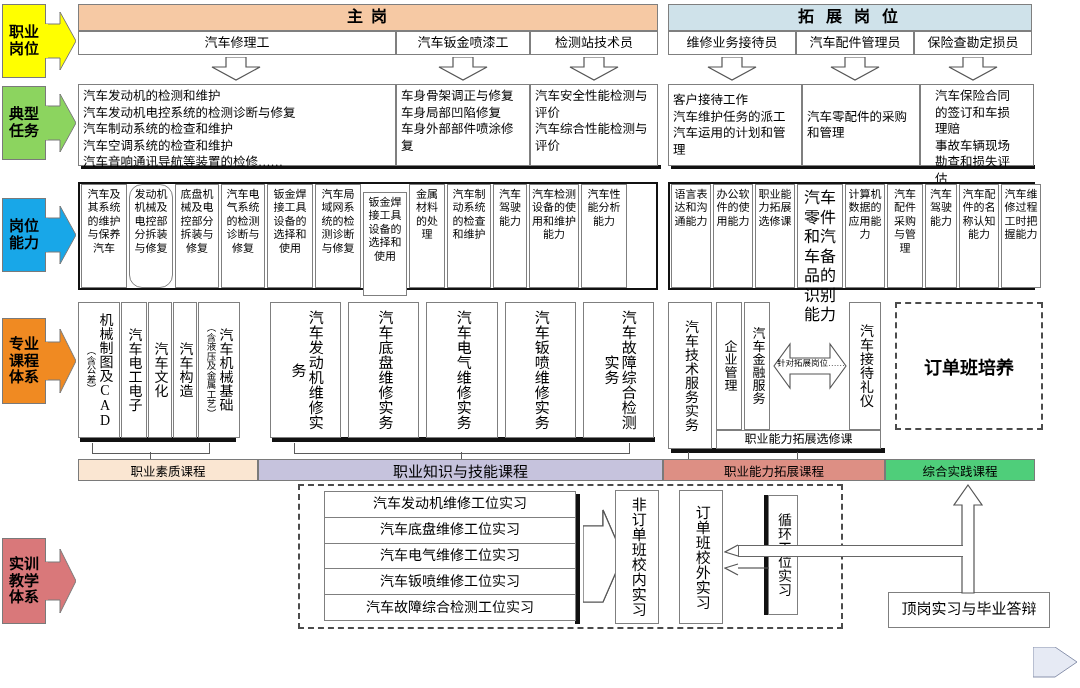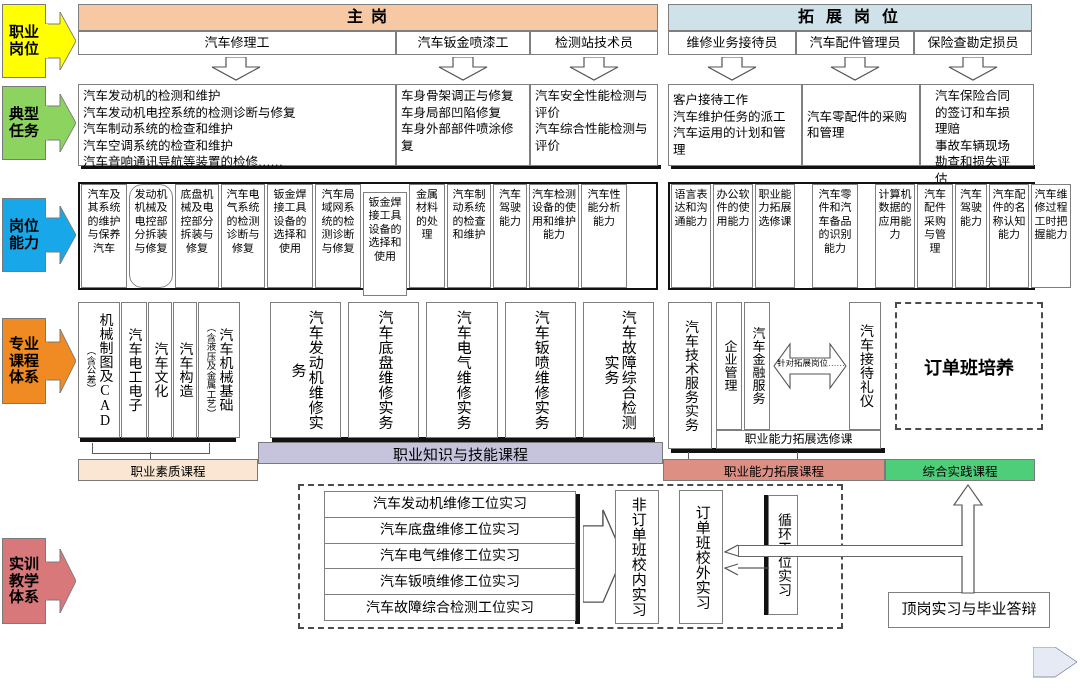--- a/index.html
+++ b/index.html
@@ -251,21 +251,21 @@
   <div id="ab-ext" class="abs" style="left:670px;top:184px;width:363px;height:104px;display:flex;">
       <div class="bx" style="position: relative; flex: 0 0 40px; height: 100%; margin: 0px 1px; font-size: 11px; padding: 3px 1px; align-items: flex-start;">
         <span style="writing-mode: horizontal-tb; line-height: 1.22;">语言表达和沟通能力</span>
       </div>
       <div class="bx" style="position: relative; flex: 0 0 40px; height: 100%; margin: 0px 1px; font-size: 11px; padding: 3px 1px; align-items: flex-start;">
         <span style="writing-mode: horizontal-tb; line-height: 1.22;">办公软件的使用能力</span>
       </div>
       <div class="bx" style="position: relative; flex: 0 0 40px; height: 100%; margin: 0px 1px; font-size: 11px; padding: 3px 1px; align-items: flex-start;">
         <span style="writing-mode: horizontal-tb; line-height: 1.22;">职业能力拓展选修课</span>
       </div>
-      <div class="bx" style="position: relative; flex: 0 0 46px; height: 100%; margin: 0px 16px; font-size: 11px; padding: 3px 2px; align-items: flex-start;">
+      <div class="bx" style="position: relative; flex: 0 0 46px; height: 100%; margin: 0px 1px; font-size: 16px; padding: 3px 2px; align-items: flex-start;">
         <span style="writing-mode: horizontal-tb; line-height: 1.22;">汽车零件和汽车备品的识别能力</span>
       </div>
       <div class="bx" style="position: relative; flex: 0 0 40px; height: 100%; margin: 0px 1px; font-size: 11px; padding: 3px 1px; align-items: flex-start;">
         <span style="writing-mode: horizontal-tb; line-height: 1.22;">计算机数据的应用能力</span>
       </div>
       <div class="bx" style="position: relative; flex: 0 0 36px; height: 100%; margin: 0px 1px; font-size: 11px; padding: 3px 1px; align-items: flex-start;">
         <span style="writing-mode: horizontal-tb; line-height: 1.22;">汽车配件采购与管理</span>
       </div>
       <div class="bx" style="position: relative; flex: 0 0 32px; height: 100%; margin: 0px 1px; font-size: 11px; padding: 3px 1px; align-items: flex-start;">
         <span style="writing-mode: horizontal-tb; line-height: 1.22;">汽车驾驶能力</span>
@@ -361,21 +361,21 @@
   <div class="connb" style="left:92px;top:443px;width:118px;height:11px;"></div>
   <div class="conn" style="left:150px;top:452px;width:1px;height:7px;"></div>
   <div class="connb" style="left:294px;top:443px;width:336px;height:11px;"></div>
   <div class="conn" style="left:461px;top:452px;width:1px;height:7px;"></div>
   <div class="connb" style="left:688px;top:452px;width:110px;height:9px;"></div>
   <div class="conn" style="left:742px;top:459px;width:1px;height:4px;"></div>
 
   <div class="catbar" style="left:78px;top:459px;width:180px;height:22px;background:#fae6d2;font-size:12.5px;">
     <span>职业素质课程</span>
   </div>
-  <div class="catbar" style="left:258px;top:442px;width:405px;height:22px;background:#c6c3dd;font-size:15px;">
+  <div class="catbar" style="left:258px;top:459px;width:405px;height:22px;background:#c6c3dd;font-size:15px;">
     <span>职业知识与技能课程</span>
   </div>
   <div class="catbar" style="left:663px;top:459px;width:222px;height:22px;background:#dd8f84;font-size:12.5px;">
     <span>职业能力拓展课程</span>
   </div>
   <div class="catbar" style="left:885px;top:459px;width:150px;height:22px;background:#4fce7a;font-size:12.5px;">
     <span>综合实践课程</span>
   </div>
 
   <div class="dash" style="left:298px;top:484px;width:545px;height:145px;"></div>

